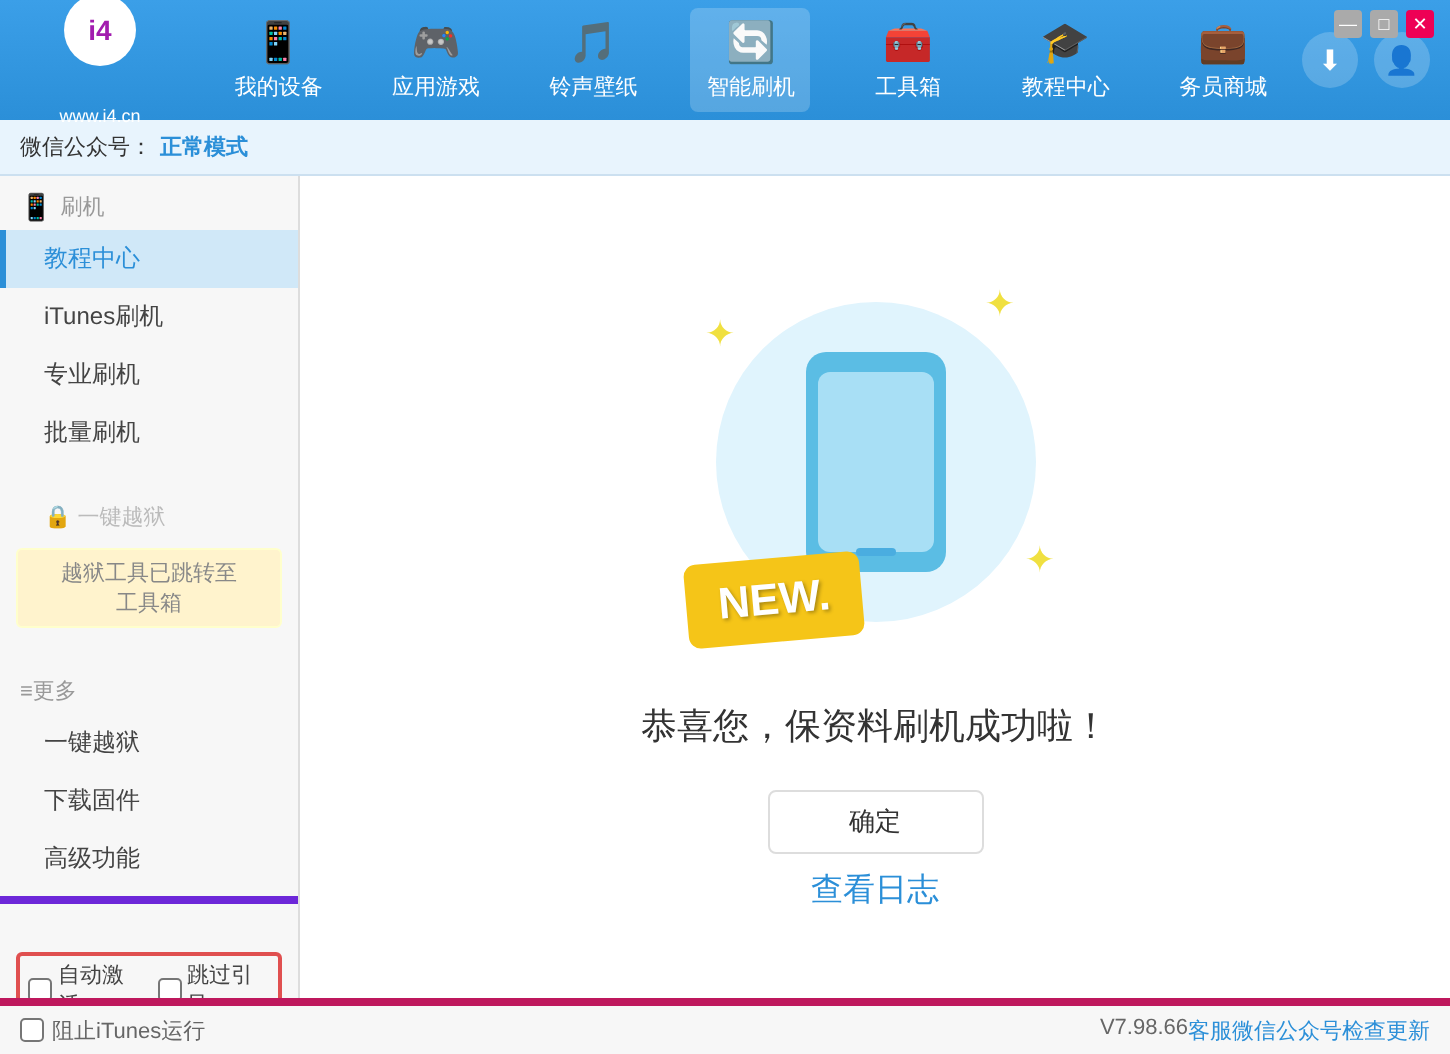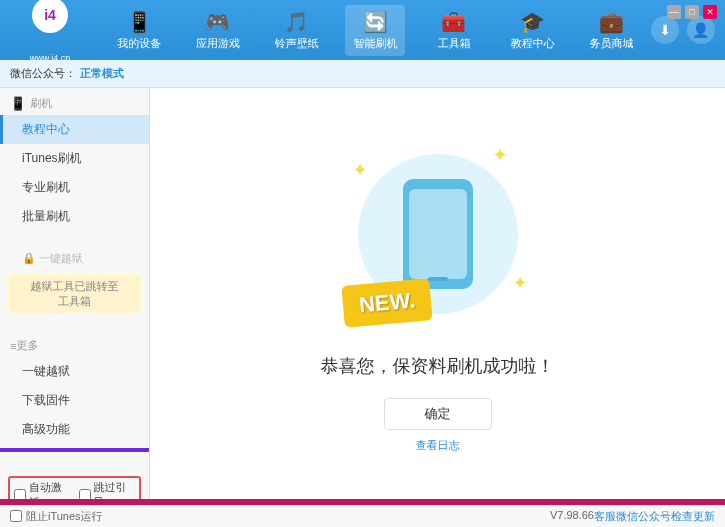--- a/index.html
+++ b/index.html
@@ -43,42 +43,42 @@
     .sidebar-more-title { display: flex; align-items: center; padding: 4px 10px; color: #999; font-size: 11px; }
 
     
     .sidebar-bottom { border-top: 4px solid #6d28d9; padding: 24px 8px; }
     .checkbox-group { display: flex; align-items: center; gap: 3px; cursor: pointer; font-size: 11px; color: #444; }
     .checkbox-group input { width: 12px; height: 12px; }
     .highlight-box { border: 2px solid #e05050; border-radius: 3px; padding: 2px 4px; display: inline-flex; gap: 8px; }
     .device-row { display: flex; align-items: center; gap: 4px; margin-top: 4px; padding: 2px 0; }
 
     
-    .footer { background: #f7f7f7; border-top: 6px solid #be185d; height: 28px; display: flex; align-items: center; padding: 0 10px; font-size: 11px; color: #666; }
+    .footer { background: #f7f7f7; border-top: 4px solid #be185d; height: 28px; display: flex; align-items: center; padding: 0 10px; font-size: 11px; color: #666; }
     .footer-left { display: flex; align-items: center; gap: 4px; }
     .footer-checkbox { width: 12px; height: 12px; }
     .footer-right { margin-left: auto; display: flex; gap: 0; font-size: 11px; color: #666; }
     .footer-link { color: #2b8fd8; cursor: pointer; }
 
     
     .content { flex: 1; background: white; display: flex; flex-direction: column; align-items: center; justify-content: center; padding: 20px; }
     .success-image { position: relative; width: 200px; height: 200px; margin-bottom: 20px; }
     .phone-circle { width: 160px; height: 160px; background: #e0f4fd; border-radius: 50%; position: absolute; top: 20px; left: 20px; display: flex; align-items: center; justify-content: center; }
     .phone-shape { width: 70px; height: 110px; background: #5bbde4; border-radius: 10px; position: relative; display: flex; align-items: center; justify-content: center; }
     .phone-screen { width: 58px; height: 90px; background: #a8dff5; border-radius: 6px; }
     .phone-btn { width: 20px; height: 4px; background: #4aade0; border-radius: 2px; position: absolute; bottom: 8px; }
     .new-badge { position: absolute; bottom: 10px; left: 5px; background: #f5c518; padding: 8px 16px; border-radius: 6px; transform: rotate(-5deg); }
     .new-text { color: white; font-size: 22px; font-weight: bold; text-shadow: 1px 1px 2px rgba(0,0,0,0.3); }
     .sparkle { position: absolute; color: #f0e040; font-size: 18px; }
     .sparkle-1 { top: 25px; left: 15px; }
     .sparkle-2 { top: 10px; right: 30px; }
     .sparkle-3 { bottom: 40px; right: 10px; }
     .success-msg { font-size: 18px; color: #333; margin-bottom: 20px; }
     .btn-confirm { background: white; border: 1px solid #ddd; border-radius: 4px; padding: 6px 40px; font-size: 13px; color: #333; cursor: pointer; margin-bottom: 8px; }
-    .log-link { color: #2b8fd8; font-size: 11px; cursor: pointer; text-decoration: none; }
+    .log-link { color: #2b8fd8; font-size: 16px; cursor: pointer; text-decoration: none; }
 
     .relative { position: relative; }
   </style>
 </head>
 <body>
 
 <div class="relative" style="width:725px;height:527px;overflow:hidden;">
 
   <div class="window-controls">
     <div class="win-btn win-min">—</div>

